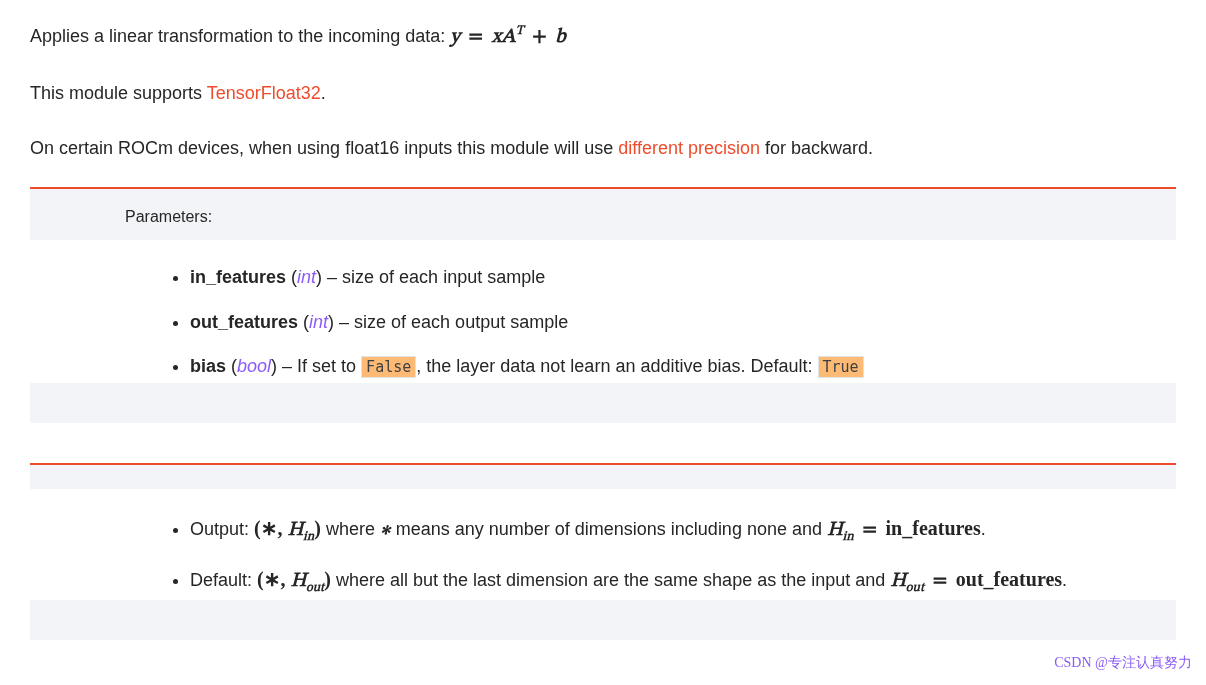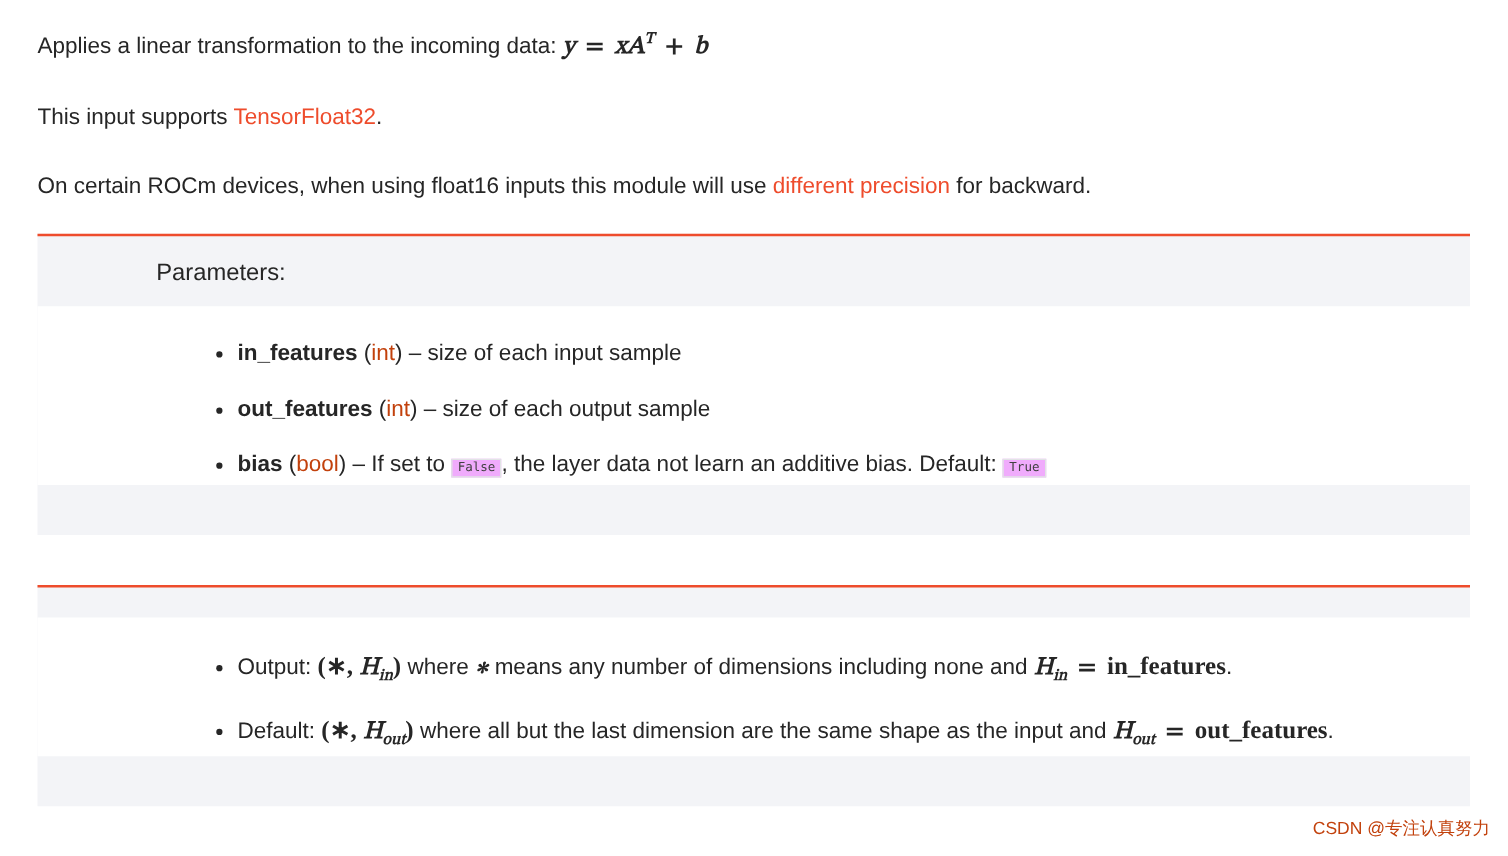--- a/index.html
+++ b/index.html
@@ -34,66 +34,67 @@
     margin-top: 10px;
     padding: 14px 0 30px 0;
   }
   .section-body {
     background: #fff;
     margin-top: 10px;
     padding-top: 10px;
   }
   .section-title {
     padding-left: 95px;
-    font-size: 19px;
+    font-size: 16px;
     color: #262626;
   }
   ul.params {
     list-style: disc;
     padding-left: 160px;
     margin: 0;
   }
   ul.params li {
     margin: 10px 0;
     line-height: 1.9;
   }
   .param-name { font-weight: 700; }
-  .type-link { color: #c2410c; text-decoration: none; }
+  .type-link { color: #8b5cf6; font-style: italic; text-decoration: none; }
   code.literal {
     font-family: "SFMono-Regular", Consolas, monospace;
-    font-size: 10px;
-    background: #f0abfc;
+    font-size: 15px;
+    background: #fdba74;
     border: 1px solid #e1e4e5;
     padding: 1px 4px;
     color: #404040;
   }
   .watermark {
     position: fixed;
     right: 14px;
     bottom: 10px;
     font-size: 14px;
-    color: #c2410c;
+    color: #8b5cf6;
+    font-family: Liberation Serif, serif;
   }
 </style>
 </head>
 <body>
 
 <p>
   <span>Applies a linear transformation to the incoming data: </span>
   <span class="mathblock">
     <span>y</span>
     <span class="op">=</span>
     <span>x</span><span>A</span><span class="sup">T</span>
     <span class="op">+</span>
     <span>b</span>
   </span>
 </p>
 
 <p>
-  <span>This input supports </span><a href="#" class="link">TensorFloat32</a><span>.</span>
+  <span>This module supports </span><a href="#" class="link">TensorFloat32</a><span>.</span>
 </p>
 
 <p>
   <span>On certain ROCm devices, when using float16 inputs this module will use </span><a href="#" class="link">different precision</a><span> for backward.</span>
 </p>
 
 <div class="section">
   <div class="section-title">Parameters:</div>
   <div class="section-body">
     <ul class="params">

